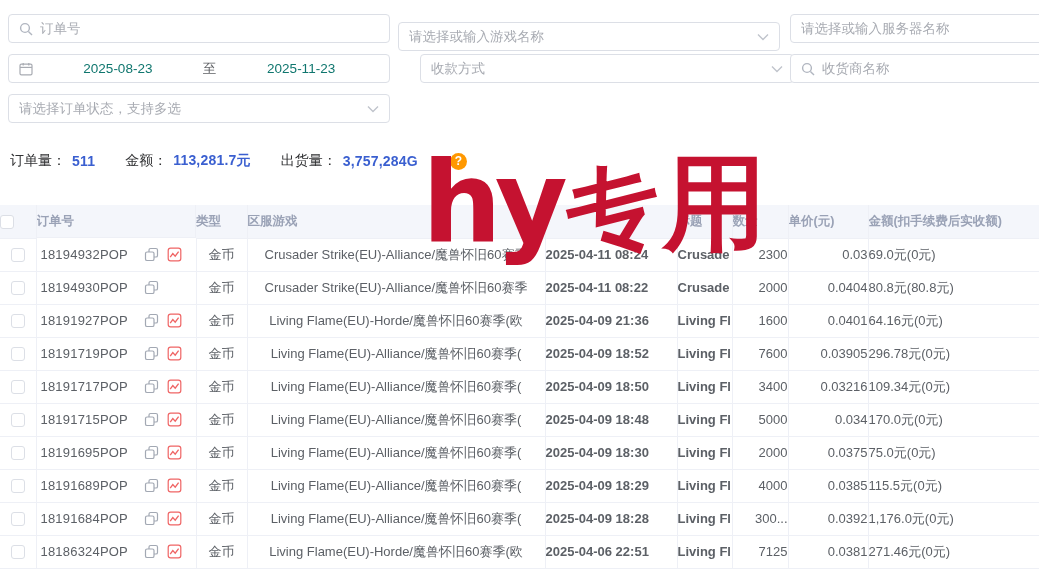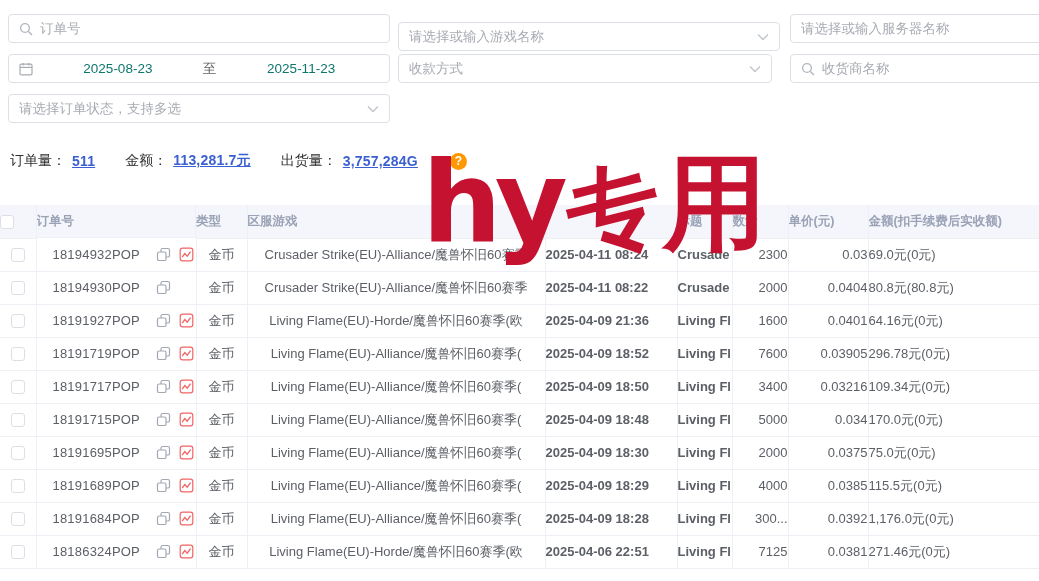--- a/index.html
+++ b/index.html
@@ -32,31 +32,31 @@
   }
   .ctrl input::placeholder { color: #a8abb2; }
   .chevron { margin-left: auto; flex: 0 0 auto; }
   .ph { color:#a8abb2; }
   .date-val { color:#0f766e; flex:1; text-align:center; font-size:13.5px; }
   .date-sep { color:#606266; font-size:13.5px; }
   #f-order  { left:8px;  top:14px; width:382px; }
   #f-game   { left:398px; top:14px; width:382px;margin-top:8px; }
   #f-server { left:790px; top:14px; width:270px; border-radius:4px 0 0 4px; }
   #f-date   { left:8px;  top:54px; width:382px; }
-  #f-pay    { left:398px; top:54px; width:374px;text-align:right; }
+  #f-pay    { left:420px; top:54px; width:374px;text-align:right; }
   #f-vendor { left:790px; top:54px; width:270px; border-radius:4px 0 0 4px; }
   #f-status { left:8px;  top:94px; width:382px; }
   
   .stats {
     position: absolute; left:10px; top:152px;
     display: flex; align-items: center;
     font-size: 14px; color: #303133;
   }
   .stats .lbl { margin-right: 6px; text-align: right; }
-  .stats .val { color: #3a5fd0; font-weight: 600; margin-right: 30px; letter-spacing:.2px;text-decoration:underline; }
+  .stats .val { color: #3a5fd0; font-weight: 600; margin-right: 30px; letter-spacing:.2px; }
   .help-badge {
     width: 17px; height: 17px; border-radius: 50%;
     background: #ff9800; color: #fff; font-size: 12px; font-weight: bold;
     display: flex; align-items: center; justify-content: center;
     margin-left: 2px; cursor: pointer;
   }
   
   .grid {
     position: absolute; left:0; top:205px; width:1039px;
     border-collapse: collapse; table-layout: fixed;
@@ -76,21 +76,21 @@
   .cell-l { padding-left: 8px; text-align: center; }
   .cell-l6 { padding-left: 6px; text-align: left; font-weight: bold; }
   .cell-r { text-align: right; padding-right: 10px; }
   .cell-r12 { text-align: left; padding-right: 12px; }
   .cb-cell { text-align: center; }
   .checkbox {
     display: inline-block; width: 14px; height: 14px;
     border: 1px solid #dcdfe6; border-radius: 3px; background: #fff;
     vertical-align: middle; cursor: pointer;
   }
-  .order-cell { display: flex; align-items: center; padding-left: 16px; }
+  .order-cell { display: flex; align-items: center; padding-left: 4px; }
   .order-no { letter-spacing: .2px; }
   .row-icons { display: flex; align-items: center; gap: 8px; margin-left: 16px; }
   .icon-btn { display: inline-flex; cursor: pointer; }
   
   .watermark {
     position: absolute; left: 422px; top: 146px; z-index: 6;
     color: #c51230; font-weight: 900; line-height: 1;
     white-space: nowrap; pointer-events: none;
     font-family: "DejaVu Sans", "Liberation Sans", sans-serif;
   }

